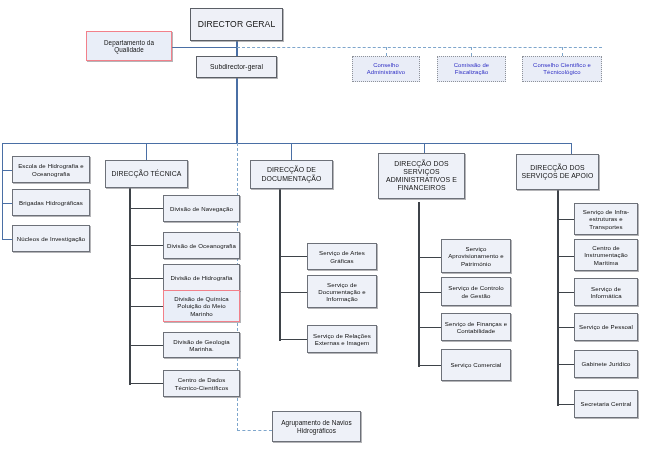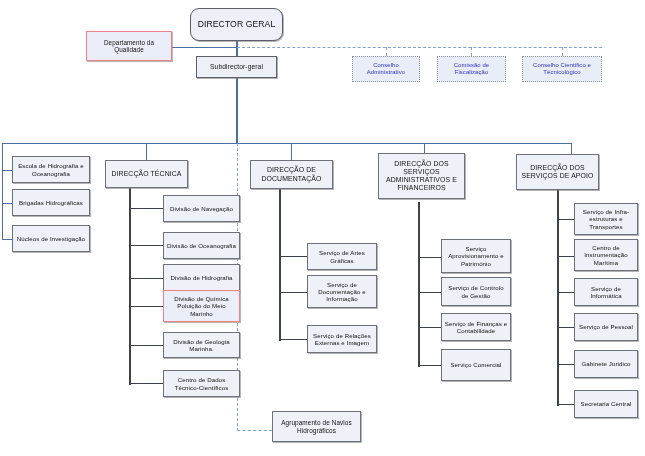--- a/index.html
+++ b/index.html
@@ -120,21 +120,21 @@
   <div class="ln dark" style="left:418px; top:365px; width:23px; height:1.4px;"></div>
 
   <div class="ln dark" style="left:557px; top:190px; width:1.6px; height:216px;"></div>
   <div class="ln dark" style="left:557px; top:219px; width:17px; height:1.4px;"></div>
   <div class="ln dark" style="left:557px; top:256px; width:17px; height:1.4px;"></div>
   <div class="ln dark" style="left:557px; top:292px; width:17px; height:1.4px;"></div>
   <div class="ln dark" style="left:557px; top:327px; width:17px; height:1.4px;"></div>
   <div class="ln dark" style="left:557px; top:364px; width:17px; height:1.4px;"></div>
   <div class="ln dark" style="left:557px; top:404px; width:17px; height:1.4px;"></div>
 
-  <div class="box top" style="left:190px; top:8px; width:93px; height:33px; font-size:8.6px; font-weight:400;border-radius:9px;">
+  <div class="box top" style="left:190px; top:8px; width:93px; height:33px; font-size:8.6px; font-weight:400;">
     <span>DIRECTOR GERAL</span>
   </div>
 
   <div class="box red" style="left:86px; top:31px; width:86px; height:30px; font-size:6.3px;">
     <span>Departamento da Qualidade</span>
   </div>
 
   <div class="box top" style="left:196px; top:56px; width:81px; height:22px; font-size:6.7px;">
     <span>Subdirector-geral</span>
   </div>

